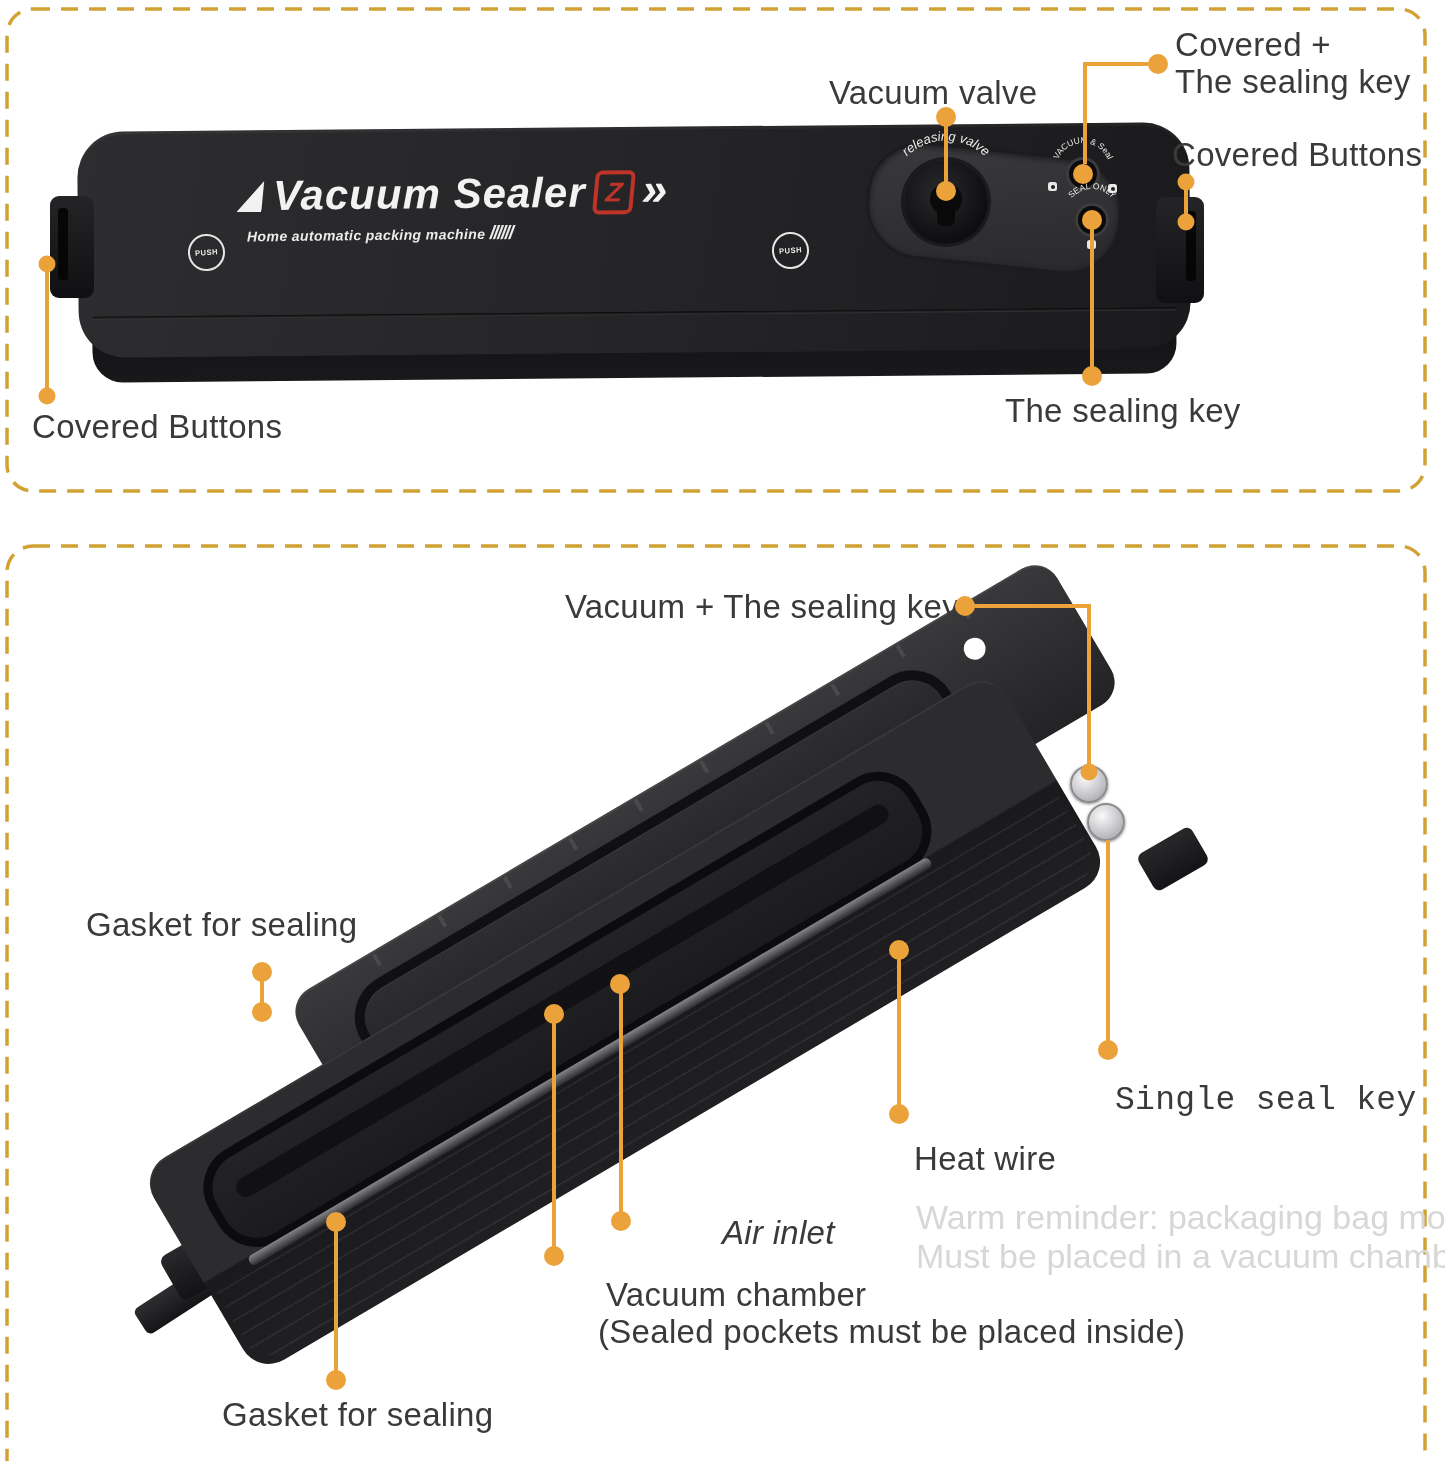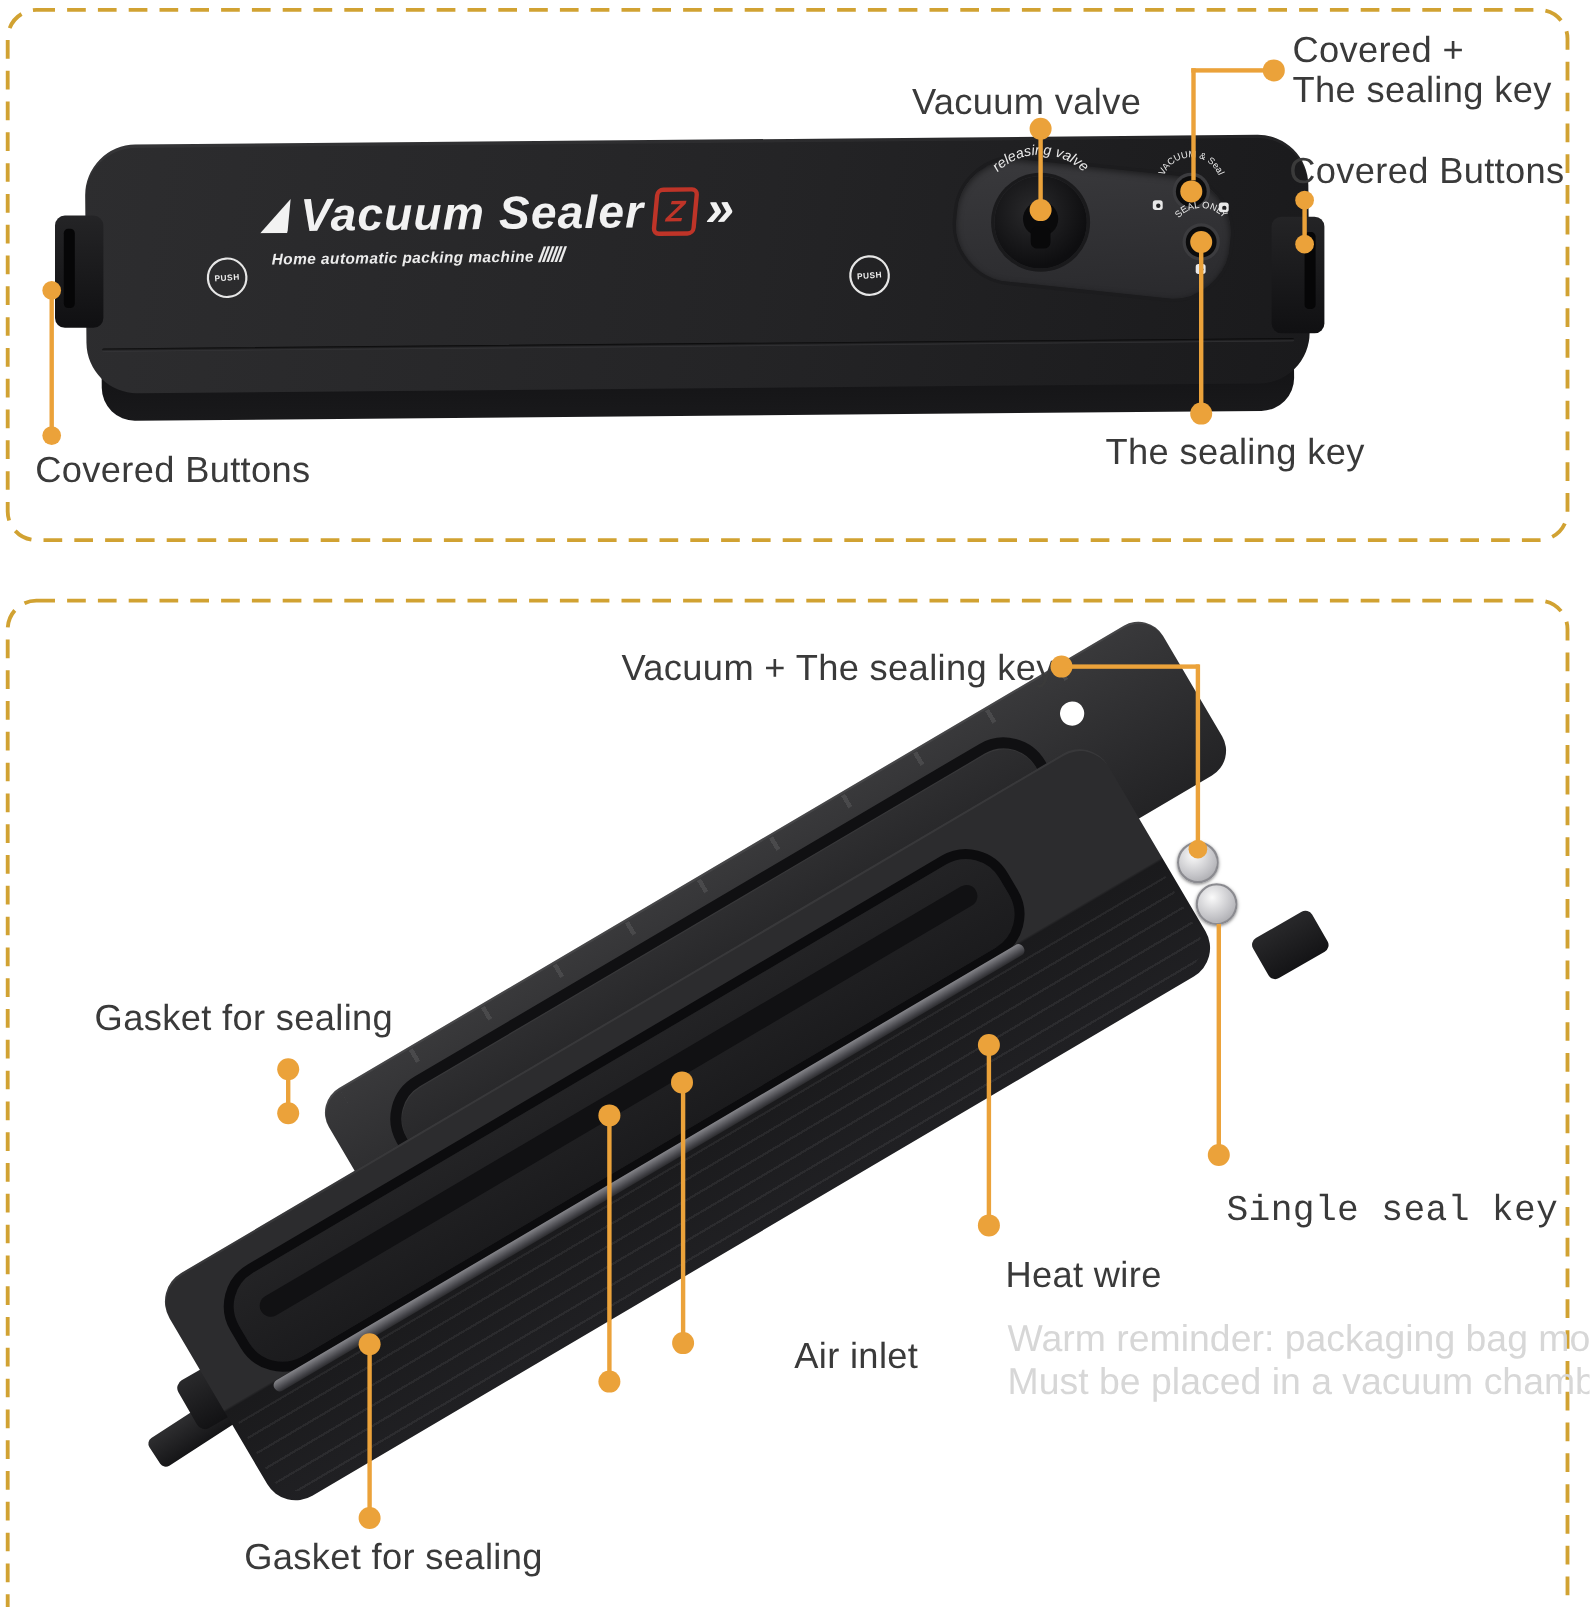--- a/index.html
+++ b/index.html
@@ -204,26 +204,28 @@
 <div class="lbl" style="left:1115px;top:1082px;font-family:Liberation Mono, monospace;">Single seal key</div>
 
 <div class="dot" style="left:899px;top:950px;"></div>
 <div class="vline" style="left:897px;top:956px;height:152px;"></div>
 <div class="dot" style="left:899px;top:1114px;"></div>
 <div class="lbl" style="left:914px;top:1140px;">Heat wire</div>
 
 <div class="dot" style="left:620px;top:984px;"></div>
 <div class="vline" style="left:619px;top:990px;height:224px;"></div>
 <div class="dot" style="left:621px;top:1221px;"></div>
-<div class="lbl" style="left:722px;top:1214px;">Air inlet</div>
+<div class="lbl" style="left:722px;top:1214px;font-style:italic;">Air inlet</div>
 
 <div class="dot" style="left:554px;top:1014px;"></div>
 <div class="vline" style="left:552px;top:1020px;height:230px;"></div>
 <div class="dot" style="left:554px;top:1256px;"></div>
 <div class="lbl" style="left:606px;top:1276px;">
+  <div>Vacuum chamber</div>
+  <div style="margin-left:-8px;">(Sealed pockets must be placed inside)</div>
 </div>
 
 <div class="dot" style="left:336px;top:1222px;"></div>
 <div class="vline" style="left:334px;top:1228px;height:148px;"></div>
 <div class="dot" style="left:336px;top:1380px;"></div>
 <div class="lbl" style="left:222px;top:1396px;">Gasket for sealing</div>
 
 <div class="watermark" style="left:916px;top:1198px;">
   <div>Warm reminder: packaging bag mout</div>
   <div>Must be placed in a vacuum chamber</div>

